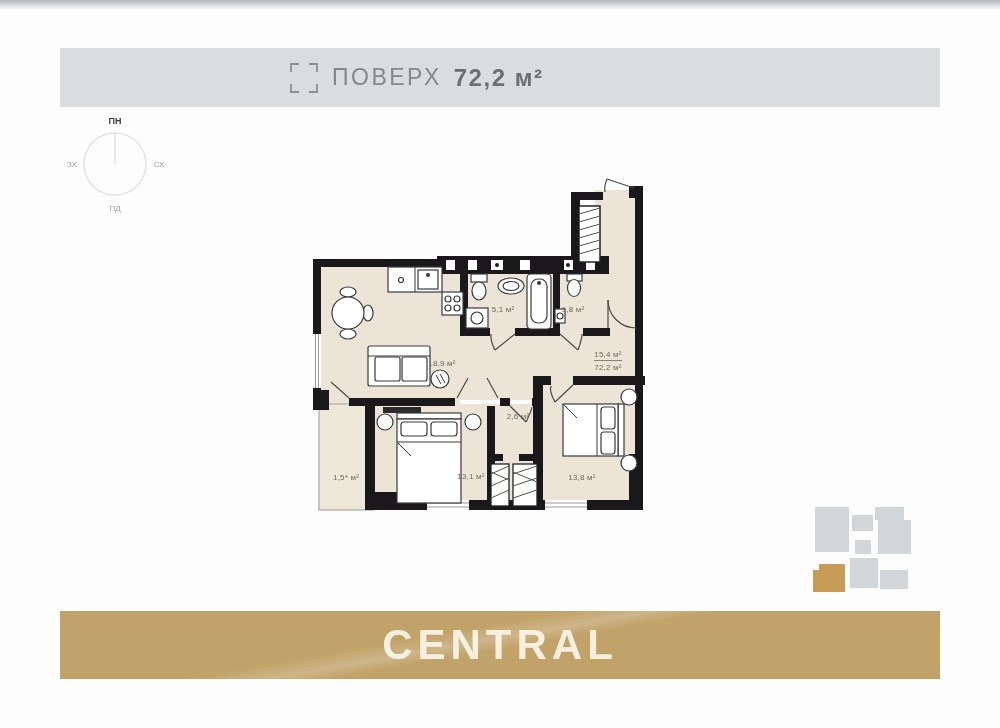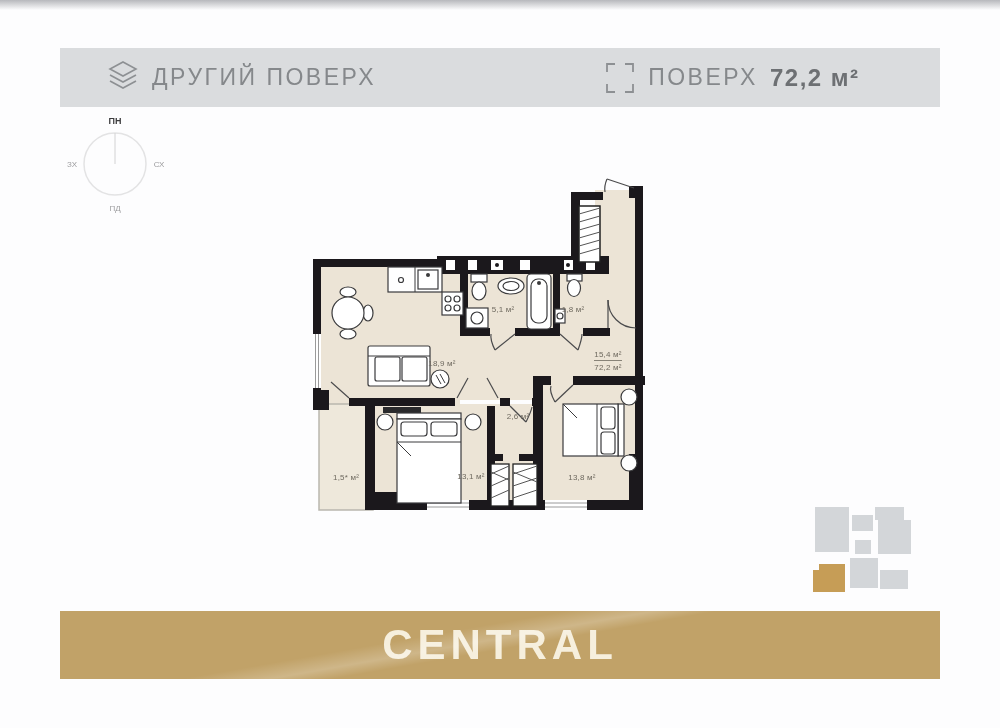--- a/index.html
+++ b/index.html
@@ -66,30 +66,20 @@
     color:var(--banner-text,#f6efdd);font-size:42px;font-weight:700;
     letter-spacing:5px;
   }
 </style>
 </head>
 <body>
 
 <div class="page-top-edge"></div>
 
 <div class="header-bar">
-  <div class="header-group floor-group">
-    <span class="header-icon">
-      <svg width="30" height="34" viewBox="0 0 30 34">
-        <polygon points="15,1 28,8 15,15 2,8" fill="none" stroke="#8d9093" stroke-width="1.6"></polygon>
-        <polyline points="2,14 15,21 28,14" fill="none" stroke="#8d9093" stroke-width="1.6"></polyline>
-        <polyline points="2,20 15,27 28,20" fill="none" stroke="#8d9093" stroke-width="1.6"></polyline>
-      </svg>
-    </span>
-    <span class="header-label">ДРУГИЙ ПОВЕРХ</span>
-  </div>
   <div class="header-group area-group">
     <span class="header-icon">
       <svg width="28" height="30" viewBox="0 0 28 30">
         <path d="M1,9 V1 H9 M19,1 H27 V9 M27,21 V29 H19 M9,29 H1 V21" fill="none" stroke="#8d9093" stroke-width="1.8"></path>
       </svg>
     </span>
     <span class="header-label">ПОВЕРХ</span>
     <span class="header-strong">72,2 м²</span>
   </div>
 </div>

